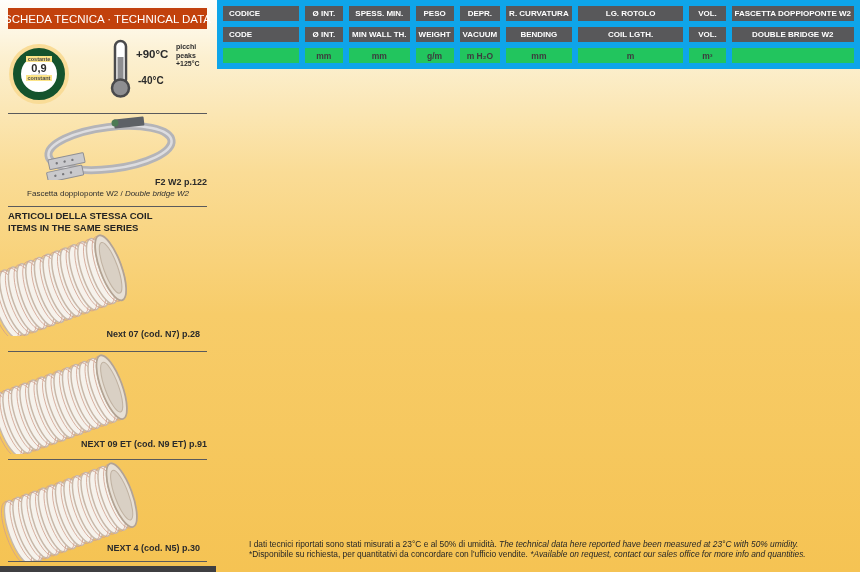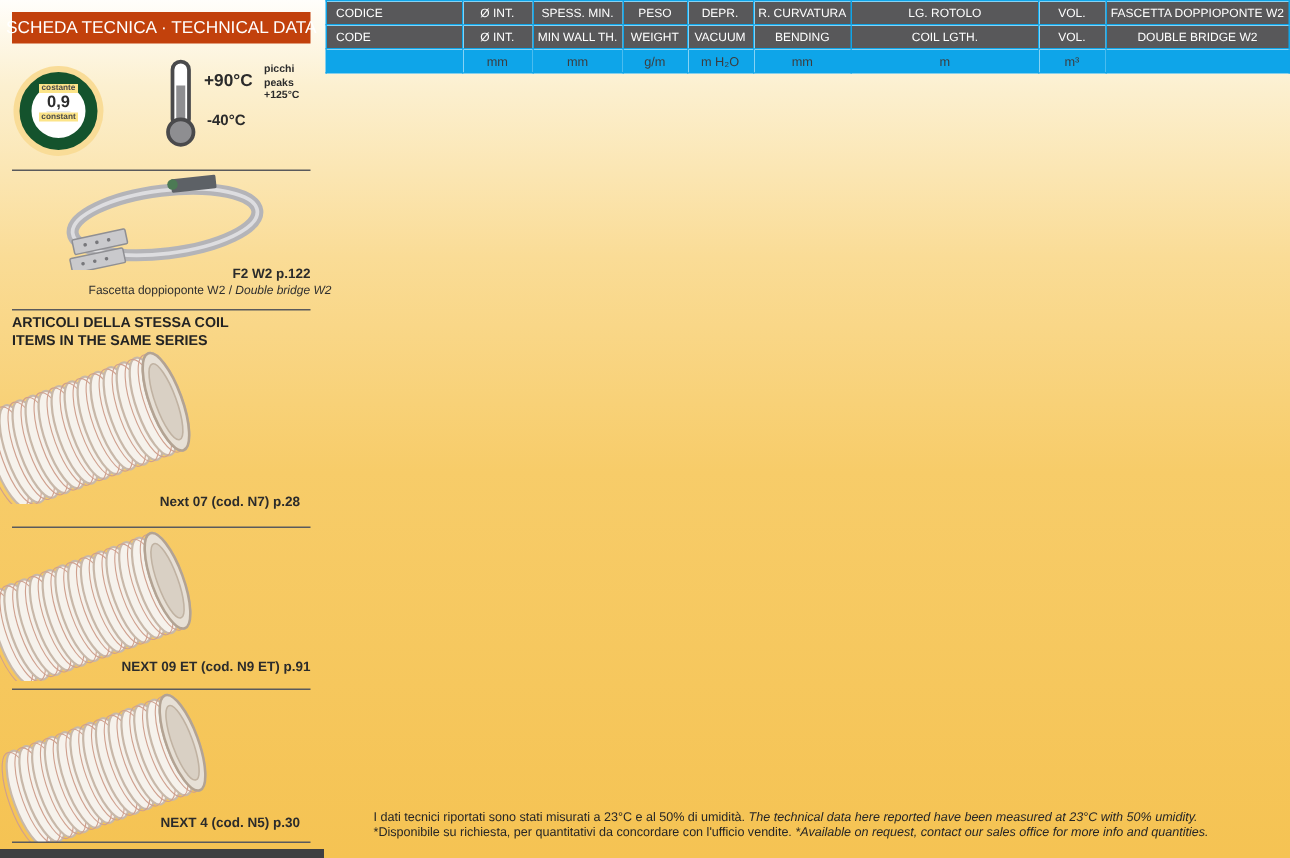--- a/index.html
+++ b/index.html
@@ -16,39 +16,39 @@
     box-shadow:0 0 0 4px #F9DC97;border-radius:50%;display:flex;flex-direction:column;align-items:center;justify-content:flex-start;}
   .badge .small{font-size:5.5px;font-weight:bold;line-height:6px;background:#FCE488;padding:0 2px;color:#4a4a4a;}
   .badge .val{font-size:11px;font-weight:bold;line-height:12px;color:#2c2c2c;border-bottom:1px solid #e9e9e9;}
   .thermo{position:absolute;left:106px;top:39px;}
   .tmax{position:absolute;left:136px;top:48px;font-size:11.5px;font-weight:bold;color:#2b2b2b;}
   .tmin{position:absolute;left:138px;top:75px;font-size:10px;font-weight:bold;color:#2b2b2b;}
   .peaks{position:absolute;left:176px;top:43px;font-size:7px;font-weight:bold;line-height:8.5px;color:#2b2b2b;}
   .sep{position:absolute;left:8px;width:199px;height:1px;background:#5a5a5c;}
   .clamp{position:absolute;left:22px;top:116px;}
   .clampref{position:absolute;right:9px;top:177px;font-size:9px;font-weight:bold;color:#2b2b2b;}
-  .clampcap{position:absolute;left:0;top:189px;width:216px;text-align:center;font-size:8px;color:#2f2f2f;padding-left:32px;}
+  .clampcap{position:absolute;left:0;top:189px;width:216px;text-align:center;font-size:8px;color:#2f2f2f;}
   .clampcap i{font-style:italic;}
   .stitle{position:absolute;left:8px;top:210px;font-size:9.5px;font-weight:bold;line-height:11.5px;color:#232323;}
   .stitle .en{}
   .hose{position:absolute;}
   .h1{left:-8px;top:234px;width:140px;height:102px;}
   .h2{left:-10px;top:354px;width:148px;height:100px;}
   .h3{left:-6px;top:462px;width:160px;height:100px;}
   .hcap{position:absolute;font-size:9px;font-weight:bold;color:#2b2b2b;white-space:nowrap;}
   .hcap1{right:16px;top:329px;}
   .hcap2{right:9px;top:439px;text-align:center;}
   .hcap3{right:16px;top:543px;}
   .bottombar{position:absolute;left:0;top:566px;width:216px;height:6px;background:#3F3F41;}
   
   #tbl{position:absolute;left:217px;top:0;border-collapse:collapse;table-layout:fixed;background:#fff;}
-  #tbl th{background:#58585A;color:#fff;font-size:8px;font-weight:normal;border:1px solid #0ea5e9;
+  #tbl th{background:#58585A;color:#fff;font-size:8px;font-weight:bold;border:6px solid #0ea5e9;
     height:15px;padding:0 3px;text-align:center;white-space:nowrap;overflow:hidden;}
   #tbl th.l{text-align:left;padding-left:6px;}
-  #tbl tr.units th{background:#0ea5e9;color:#3c3c3e;font-size:8.5px;}
+  #tbl tr.units th{background:#22c55e;color:#3c3c3e;font-size:8.5px;}
   
   .note{position:absolute;left:221px;top:540px;width:638px;font-size:8.4px;line-height:9.8px;color:#262626;margin-left:28px;}
   .note i{font-style:italic;}
 </style>
 </head>
 <body>
 
 <div class="sidebar">
   <div class="sheader">SCHEDA TECNICA · TECHNICAL DATA</div>
 

